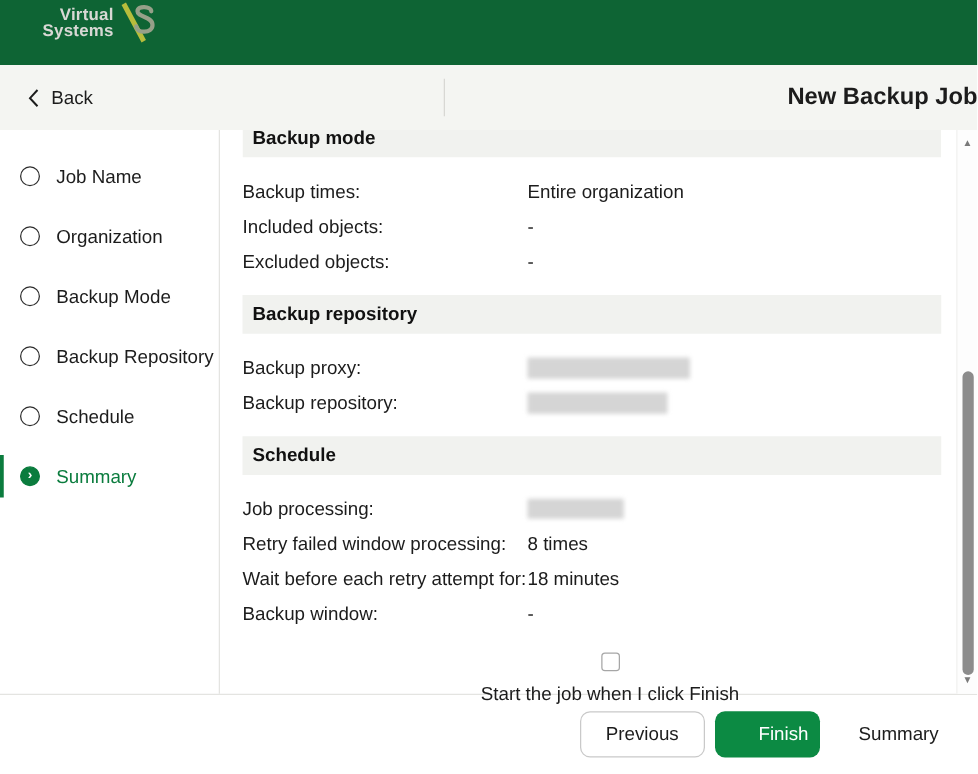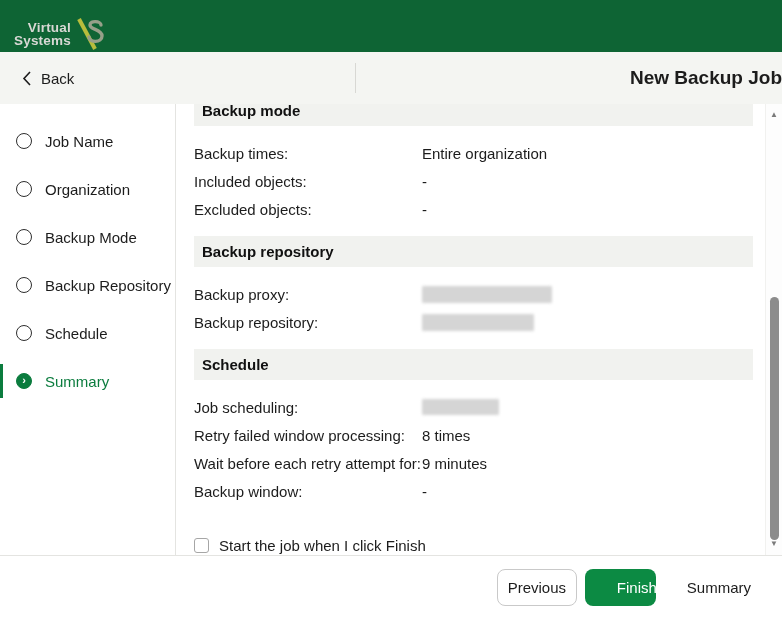--- a/index.html
+++ b/index.html
@@ -3,21 +3,21 @@
 <meta charset="utf-8">
 <style>
   * { box-sizing: border-box; }
   html,body { margin:0; padding:0; background:#fff; }
   .app {
     width:782px; height:619px; position:relative; overflow:hidden;
     font-family:"Liberation Sans", sans-serif; color:#1c1c1c; background:#fff;
   }
 
   
-  .topbar { height:52px; background:#0e6434; display:flex; align-items:flex-end; padding-left:14px; }
+  .topbar { height:52px; background:#0e6434; display:flex; align-items:flex-start; padding-left:34px; }
   .logo { display:flex; align-items:center; }
   .logo-text { display:flex; flex-direction:column; align-items:flex-end; color:#d8d8d4;
                font-size:13.5px; line-height:13px; font-weight:700; letter-spacing:.2px; }
   .logo-mark { margin-left:1px; display:block; }
 
   
   .pagehead { height:52px; background:#f4f5f2; display:flex; align-items:center; padding-left:22px;justify-content:space-between; }
   .back-btn { display:flex; align-items:center; gap:10px; background:none; border:none; cursor:pointer;
               font-family:inherit; font-size:15px; color:#1c1c1c; padding:0; }
   .vdiv { width:1px; height:30px; background:#d8d8d4; margin-left:24px; margin-right:18px; }
@@ -44,35 +44,35 @@
   .clip .band { margin-top:-9px; }
   .rows { margin:13px 0; }
   .row { display:flex; align-items:center; height:28px; font-size:15px; width:559px; }
   .row .label { width:228px; flex:0 0 228px; }
   .row .value { flex:1; }
   .redact { background:#d5d5d5; border-radius:1px; filter:blur(1.8px); }
   .redact.w130 { width:130px; height:17px; }
   .redact.w112 { width:112px; height:17px; }
   .redact.w77  { width:77px;  height:16px; }
 
-  .checkbox-row { display:flex; align-items:center; gap:10px; margin-top:32px; cursor:pointer; }
+  .checkbox-row { display:flex; align-items:center; gap:10px; margin-top:17px; cursor:pointer;flex-direction:column; }
   .checkbox { width:15px; height:15px; border:1px solid #a6a6a6; border-radius:3px; background:#fff; flex:0 0 15px; }
   .checkbox-label { font-size:15px; }
 
   
   .scrollbar { position:absolute; top:0; right:0; bottom:0; width:17px; background:#fdfdfd; border-left:1px solid #f1f1ef; }
   .sb-arrow { position:absolute; left:0; width:16px; text-align:center; color:#7a7a7a; font-size:8px; line-height:8px; cursor:pointer; }
   .sb-up { top:7px; } .sb-down { bottom:7px; }
   .sb-thumb { position:absolute; left:4px; width:9px; top:193px; height:243px; background:#8c8c8c; border-radius:5px; cursor:grab; }
 
   
   .footer { height:63px; display:flex; align-items:center; justify-content:flex-end; padding-right:8px; gap:8px; background:#fff; }
   .btn { height:37px; border-radius:8px; font-size:15px; font-family:inherit; cursor:pointer; }
-  .btn-prev { width:80px; background:#fff; border:1px solid #c9c9c9; color:#1c1c1c; }
-  .btn-finish { width:71px; background:#0c8a43; border:none; color:#fff;padding-left:32px; }
+  .btn-prev { width:100px; background:#fff; border:1px solid #c9c9c9; color:#1c1c1c; }
+  .btn-finish { width:84px; background:#0c8a43; border:none; color:#fff;padding-left:32px; }
   .btn-cancel { background:none; border:none; padding:0 23px; color:#1c1c1c; }
 </style>
 </head>
 <body>
 
 <div class="app">
 
   <div class="topbar">
     <div class="logo">
       <div class="logo-text">
@@ -162,30 +162,30 @@
           <span class="label">Backup repository:</span>
           <span class="redact w112"></span>
         </div>
       </div>
 
       <div class="band">
         <span>Schedule</span>
       </div>
       <div class="rows">
         <div class="row">
-          <span class="label">Job scheduling:</span>
+          <span class="label">Job processing:</span>
           <span class="redact w77"></span>
         </div>
         <div class="row">
           <span class="label">Retry failed window processing:</span>
           <span class="value">8 times</span>
         </div>
         <div class="row">
           <span class="label">Wait before each retry attempt for:</span>
-          <span class="value">9 minutes</span>
+          <span class="value">18 minutes</span>
         </div>
         <div class="row">
           <span class="label">Backup window:</span>
           <span class="value">-</span>
         </div>
       </div>
 
       <div class="checkbox-row">
         <span class="checkbox"></span>
         <span class="checkbox-label">Start the job when I click Finish</span>

